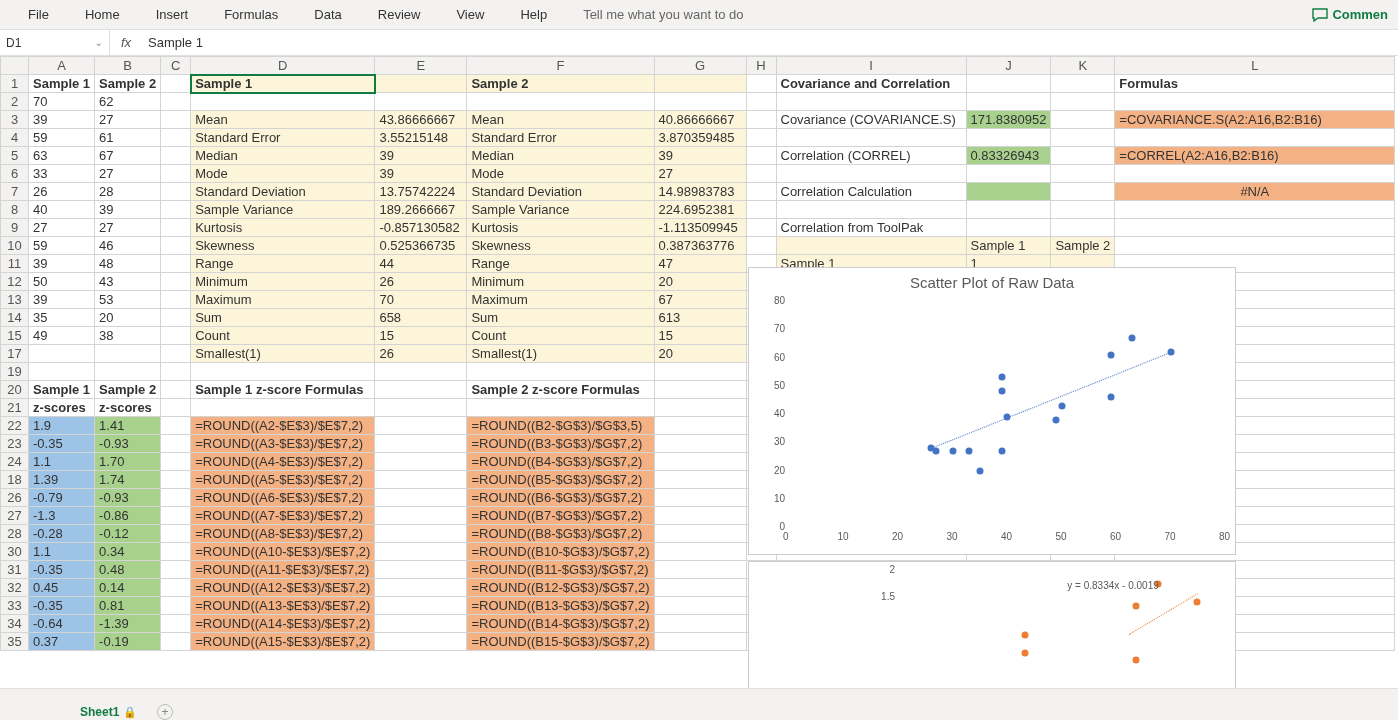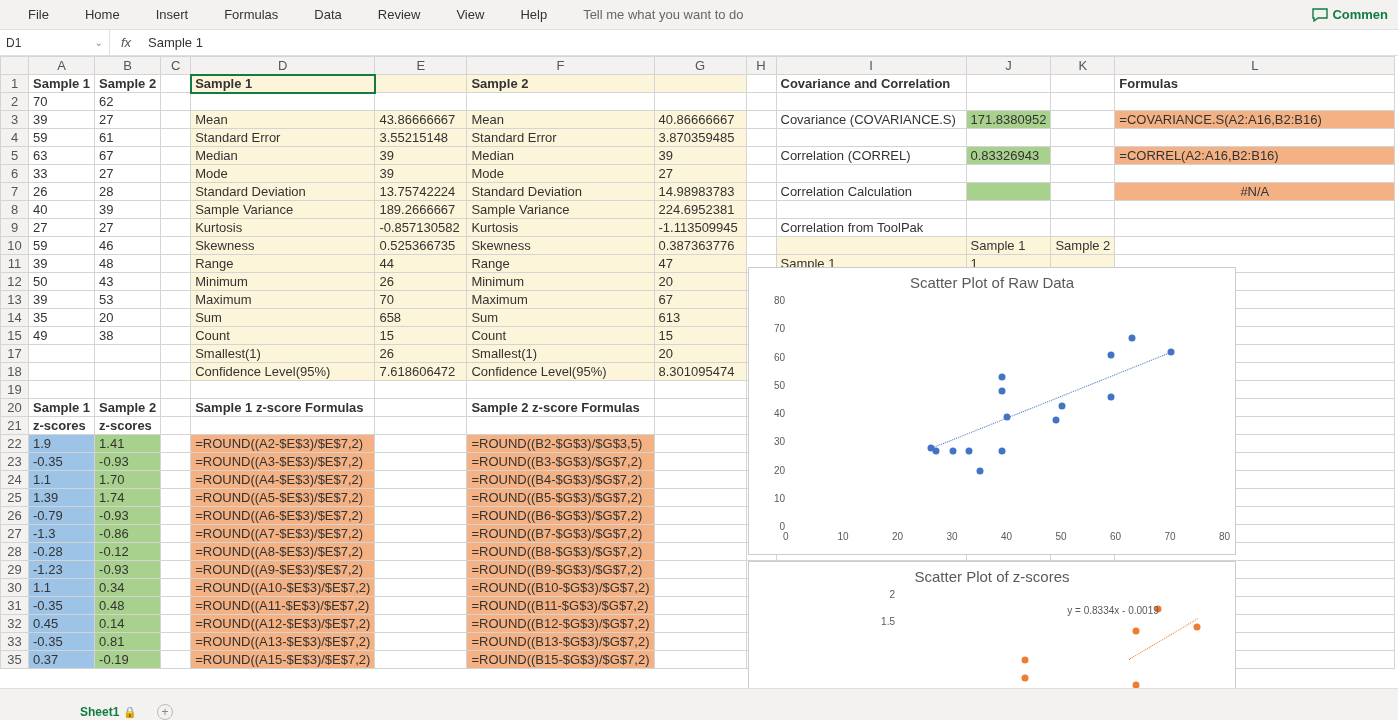--- a/index.html
+++ b/index.html
@@ -339,35 +339,20 @@
           <td class="yellow num" style="">26</td>
           <td class="yellow " style="">Smallest(1)</td>
           <td class="yellow num" style="">20</td>
           <td class=" " style=""></td>
           <td class=" " style=""></td>
           <td class=" " style=""></td>
           <td class=" " style=""></td>
           <td class=" " style=""></td>
         </tr>
         <tr>
-          <th class="rowh ">18</th>
-          <td class=" " style=""></td>
-          <td class=" " style=""></td>
-          <td class=" " style=""></td>
-          <td class="yellow " style="">Confidence Level(95%)</td>
-          <td class="yellow num" style="">7.618606472</td>
-          <td class="yellow " style="">Confidence Level(95%)</td>
-          <td class="yellow num" style="">8.301095474</td>
-          <td class=" " style=""></td>
-          <td class=" " style=""></td>
-          <td class=" " style=""></td>
-          <td class=" " style=""></td>
-          <td class=" " style=""></td>
-        </tr>
-        <tr>
           <th class="rowh ">19</th>
           <td class=" " style=""></td>
           <td class=" " style=""></td>
           <td class=" " style=""></td>
           <td class=" " style=""></td>
           <td class=" " style=""></td>
           <td class=" " style=""></td>
           <td class=" " style=""></td>
           <td class=" " style=""></td>
           <td class=" " style=""></td>
@@ -444,21 +429,21 @@
           <td class=" " style=""></td>
           <td class="orange " style="">=ROUND((B4-$G$3)/$G$7,2)</td>
           <td class=" " style=""></td>
           <td class=" " style=""></td>
           <td class=" " style=""></td>
           <td class=" " style=""></td>
           <td class=" " style=""></td>
           <td class=" " style=""></td>
         </tr>
         <tr>
-          <th class="rowh ">25</th>
+          <th class="rowh ">18</th>
           <td class="bluez num" style="">1.39</td>
           <td class="greenz num" style="">1.74</td>
           <td class=" " style=""></td>
           <td class="orange " style="">=ROUND((A5-$E$3)/$E$7,2)</td>
           <td class=" " style=""></td>
           <td class="orange " style="">=ROUND((B5-$G$3)/$G$7,2)</td>
           <td class=" " style=""></td>
           <td class=" " style=""></td>
           <td class=" " style=""></td>
           <td class=" " style=""></td>
@@ -504,35 +489,20 @@
           <td class=" " style=""></td>
           <td class="orange " style="">=ROUND((B8-$G$3)/$G$7,2)</td>
           <td class=" " style=""></td>
           <td class=" " style=""></td>
           <td class=" " style=""></td>
           <td class=" " style=""></td>
           <td class=" " style=""></td>
           <td class=" " style=""></td>
         </tr>
         <tr>
-          <th class="rowh ">29</th>
-          <td class="bluez num" style="">-1.23</td>
-          <td class="greenz num" style="">-0.93</td>
-          <td class=" " style=""></td>
-          <td class="orange " style="">=ROUND((A9-$E$3)/$E$7,2)</td>
-          <td class=" " style=""></td>
-          <td class="orange " style="">=ROUND((B9-$G$3)/$G$7,2)</td>
-          <td class=" " style=""></td>
-          <td class=" " style=""></td>
-          <td class=" " style=""></td>
-          <td class=" " style=""></td>
-          <td class=" " style=""></td>
-          <td class=" " style=""></td>
-        </tr>
-        <tr>
           <th class="rowh ">30</th>
           <td class="bluez num" style="">1.1</td>
           <td class="greenz num" style="">0.34</td>
           <td class=" " style=""></td>
           <td class="orange " style="">=ROUND((A10-$E$3)/$E$7,2)</td>
           <td class=" " style=""></td>
           <td class="orange " style="">=ROUND((B10-$G$3)/$G$7,2)</td>
           <td class=" " style=""></td>
           <td class=" " style=""></td>
           <td class=" " style=""></td>
@@ -571,20 +541,35 @@
           <td class=" " style=""></td>
         </tr>
         <tr>
           <th class="rowh ">33</th>
           <td class="bluez num" style="">-0.35</td>
           <td class="greenz num" style="">0.81</td>
           <td class=" " style=""></td>
           <td class="orange " style="">=ROUND((A13-$E$3)/$E$7,2)</td>
           <td class=" " style=""></td>
           <td class="orange " style="">=ROUND((B13-$G$3)/$G$7,2)</td>
+          <td class=" " style=""></td>
+          <td class=" " style=""></td>
+          <td class=" " style=""></td>
+          <td class=" " style=""></td>
+          <td class=" " style=""></td>
+          <td class=" " style=""></td>
+        </tr>
+        <tr>
+          <th class="rowh ">34</th>
+          <td class="bluez num" style="">-0.64</td>
+          <td class="greenz num" style="">-1.39</td>
+          <td class=" " style=""></td>
+          <td class="orange " style="">=ROUND((A14-$E$3)/$E$7,2)</td>
+          <td class=" " style=""></td>
+          <td class="orange " style="">=ROUND((B14-$G$3)/$G$7,2)</td>
           <td class=" " style=""></td>
           <td class=" " style=""></td>
           <td class=" " style=""></td>
           <td class=" " style=""></td>
           <td class=" " style=""></td>
           <td class=" " style=""></td>
         </tr>
         <tr>
           <th class="rowh ">35</th>
           <td class="bluez num" style="">0.37</td>
@@ -637,21 +622,20 @@
         <div class="pt" style="left:252.54999999999998px;bottom:159.6px;background:#4472c4"></div>
         <div class="pt" style="left:312.5px;bottom:145.475px;background:#4472c4"></div>
         <div class="pt" style="left:252.54999999999998px;bottom:173.725px;background:#4472c4"></div>
         <div class="pt" style="left:230.75px;bottom:80.5px;background:#4472c4"></div>
         <div class="pt" style="left:307.05px;bottom:131.35px;background:#4472c4"></div>
         <div class="pt" style="left:203.5px;bottom:100.275px;background:#4472c4"></div>
       </div>
   </div>
 
   <div class="chart" id="chart1" style="left:748px; top:505px; width:488px; height:280px;">
-    <div class="chart-title">Scatter Plot of z-scores</div>
     <div class="chart-body" id="chart1-body">
         <div class="axis-label" style="right:340px;top:2px">2</div>
         <div class="axis-label" style="right:340px;top:29.25px">1.5</div>
         <div class="trendline r" style="left:379.5px;top:71.76499999999999px;width:80.06927079098445px;transform:rotate(-30.696838365696262deg)"></div>
         <div class="pt" style="left:448.34999999999997px;bottom:209.845px;background:#ed7d31"></div>
         <div class="pt" style="left:387.15px;bottom:206.03px;background:#ed7d31"></div>
         <div class="pt" style="left:409.335px;bottom:227.83px;background:#ed7d31"></div>
         <div class="pt" style="left:387.15px;bottom:151.52999999999997px;background:#ed7d31"></div>
         <div class="pt" style="left:276.225px;bottom:159.16px;background:#ed7d31"></div>
         <div class="pt" style="left:276.225px;bottom:177.14499999999998px;background:#ed7d31"></div>

